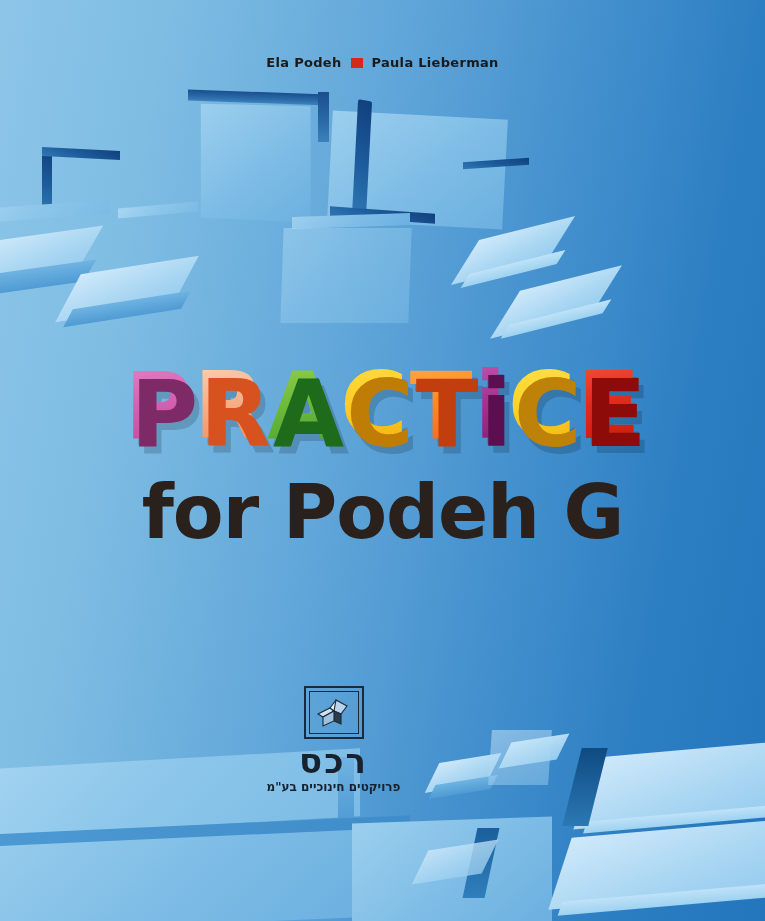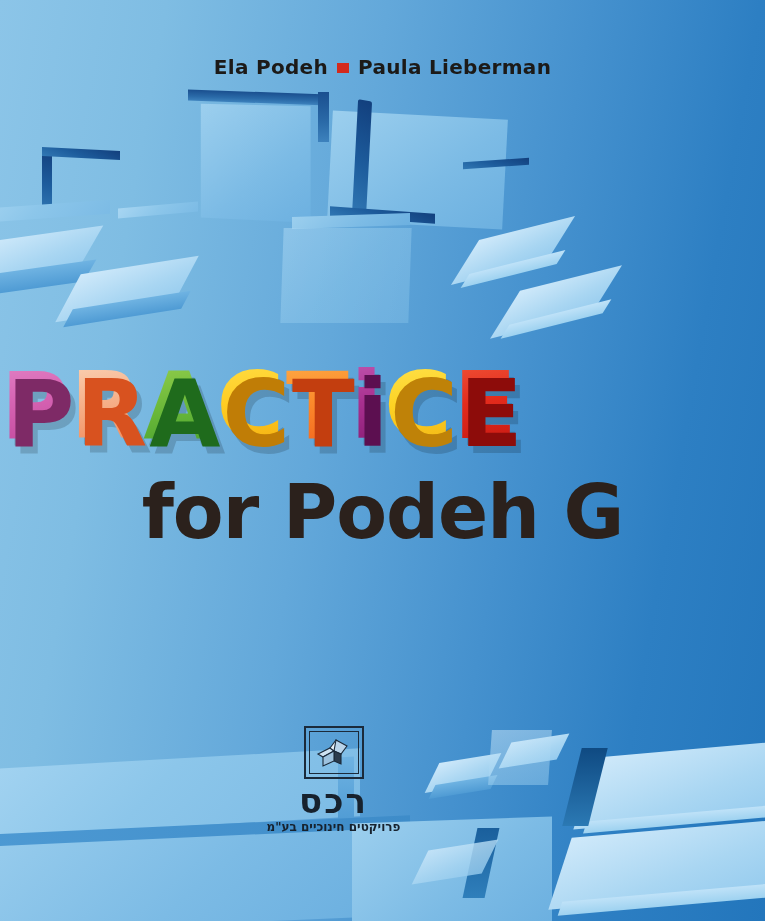--- a/index.html
+++ b/index.html
@@ -50,41 +50,42 @@
 
   
   #authors {
     position: absolute;
     top: 55px;
     left: 0;
     width: 765px;
     text-align: center;
     font-family: "DejaVu Sans", sans-serif;
     font-weight: bold;
-    font-size: 20px;
+    font-size: 13px;
     letter-spacing: 0.3px;
     color: #1c1a18;
     white-space: nowrap;
   }
   #authors .sep {
     display: inline-block;
     width: 12px;
     height: 10px;
     background: #d32a1c;
     margin: 0 9px 1px 9px;
     vertical-align: middle;
   }
 
   
   #practice {
     position: absolute;
     top: 352px;
     left: 0;
     width: 765px;
     height: 120px;
+    text-align: center;
     white-space: nowrap;
   }
   #practice .ltr {
     display: inline-block;
     position: relative;
     font-family: "DejaVu Sans", sans-serif;
     font-weight: bold;
     font-size: 92px;
     line-height: 110px;
     vertical-align: bottom;
@@ -134,21 +135,21 @@
     font-weight: bold;
     font-size: 74px;
     line-height: 84px;
     color: #2b211c;
     letter-spacing: -1px;
   }
 
   
   #publisher {
     position: absolute;
-    top: 726px;
+    top: 686px;
     left: 0;
     width: 667px;
     text-align: center;
   }
   #logo-mark {
     width: 60px;
     height: 53px;
     margin: 0 auto;
     border: 2px solid #1b2a3a;
     box-sizing: border-box;

